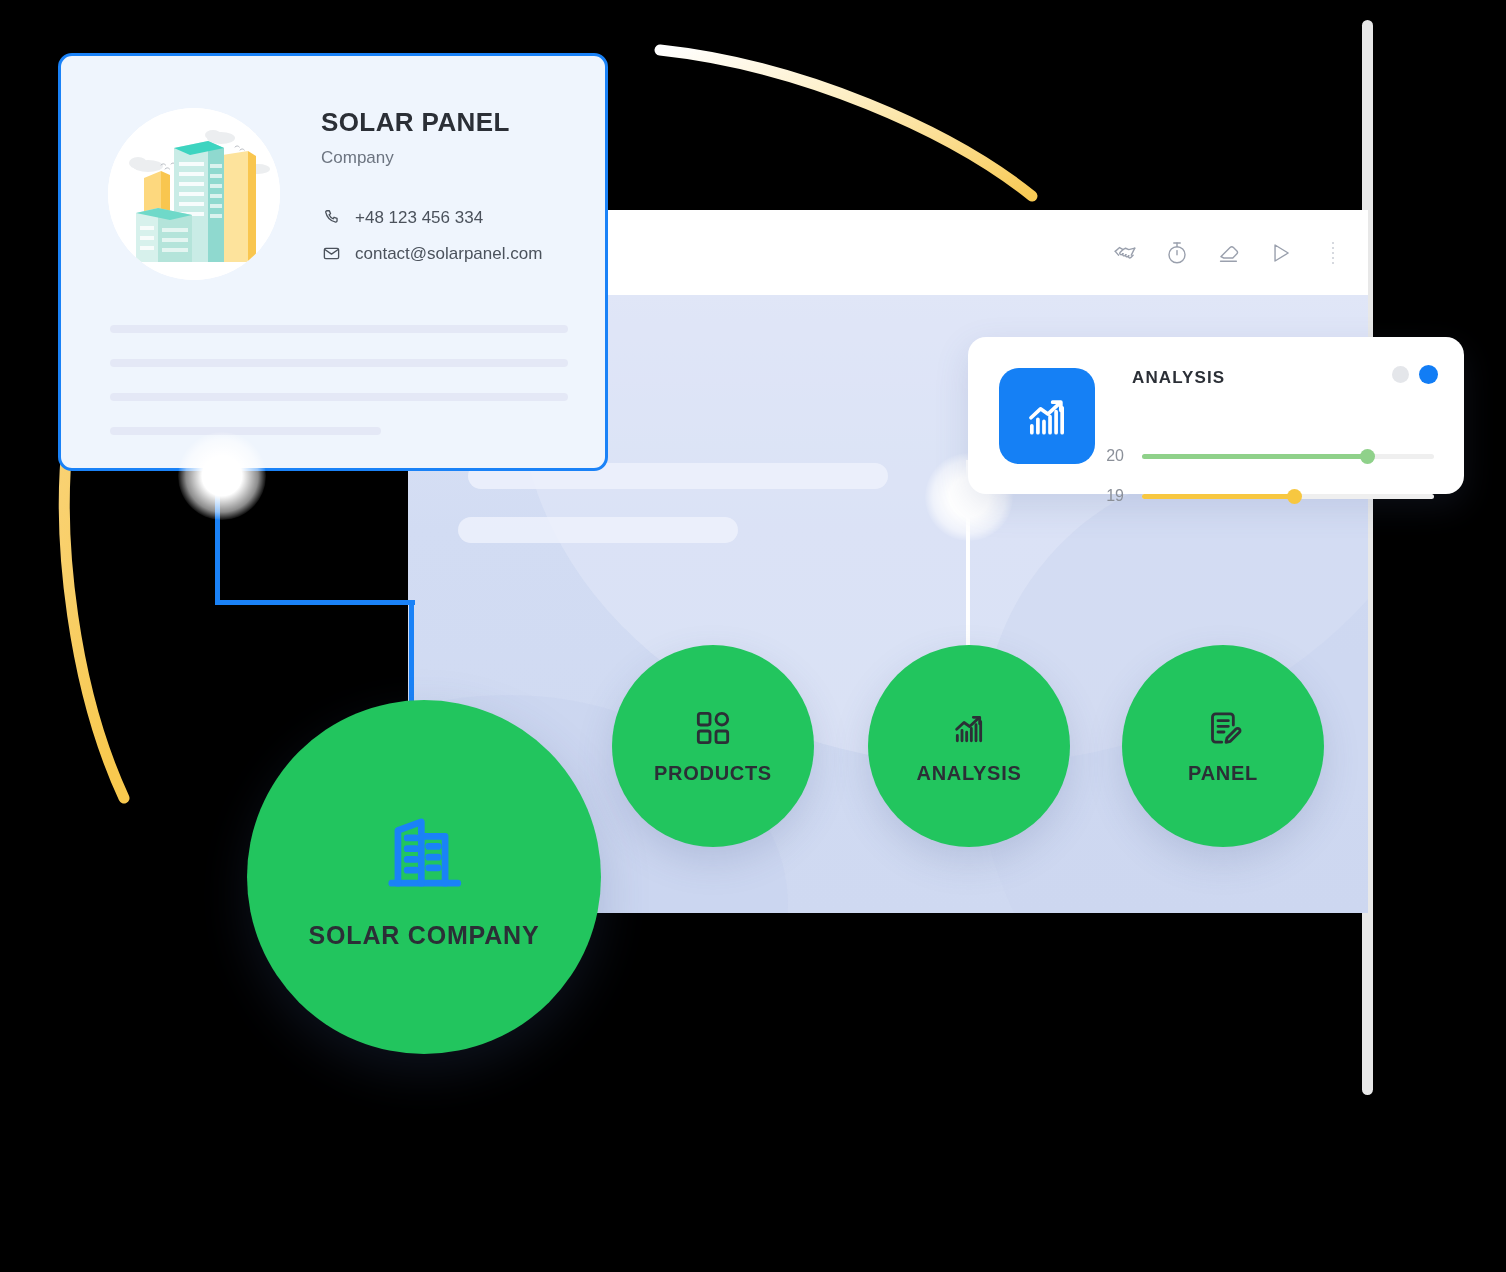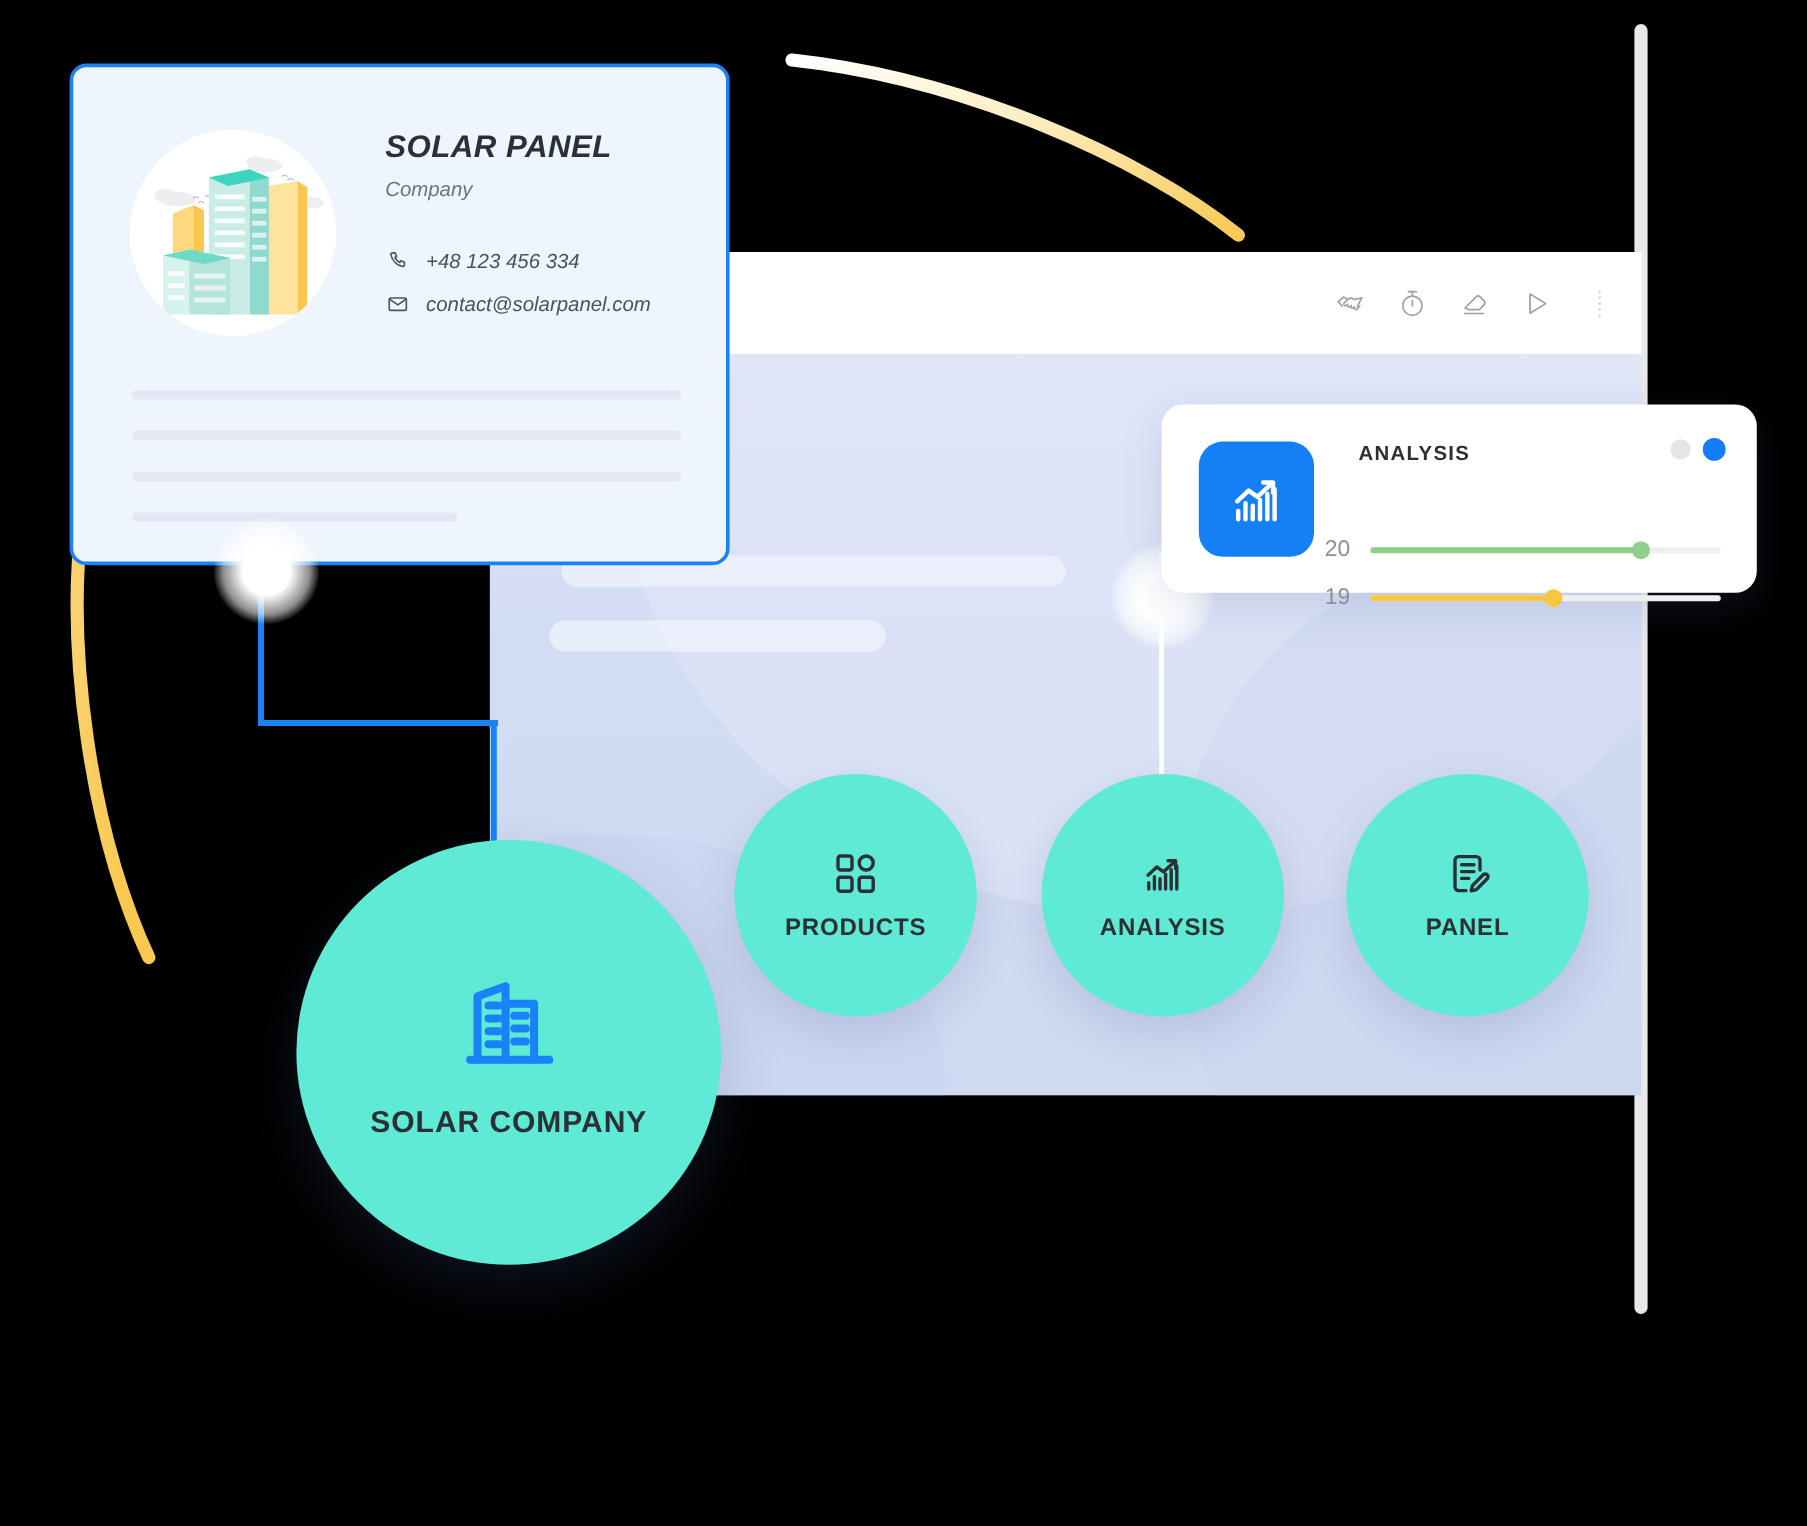--- a/index.html
+++ b/index.html
@@ -77,21 +77,20 @@
 
   
   #contact-card{
     position:absolute;left:58px;top:53px;
     width:550px;height:418px;
     background:#eff5fd;
     border:3px solid #1a82f7;
     border-radius:14px;
     box-sizing:border-box;
     overflow:hidden;
-    font-style:italic;
   }
   #card-illustration{
     position:absolute;left:47px;top:52px;width:172px;height:172px;
     border-radius:50%;background:#ffffff;overflow:hidden;
   }
   #card-head{position:absolute;left:260px;top:52px;width:270px;}
   #card-title{
     font-size:26px;font-weight:bold;letter-spacing:.4px;color:#2b2f36;
     margin:0;line-height:1.1;
   }
@@ -150,30 +149,30 @@
     position:absolute;right:26px;top:28px;
     display:flex;align-items:center;gap:10px;
   }
   #toggle-off-dot{width:17px;height:17px;border-radius:50%;background:#e4e6ea;}
   #toggle-on-dot{width:19px;height:19px;border-radius:50%;background:#127df5;}
   .slider-row{
     position:absolute;left:136px;display:flex;align-items:center;gap:18px;width:330px;
   }
   #slider-row-1{top:110px;}
   #slider-row-2{top:150px;}
-  .slider-label{font-size:19px;color:#8b9099;width:20px;text-align:right;}
+  .slider-label{font-size:16px;color:#8b9099;width:20px;text-align:right;}
   .slider-track{
     position:relative;flex:1;height:5px;border-radius:3px;background:#efefef;
   }
   .slider-fill{position:absolute;left:0;top:0;height:5px;border-radius:3px;}
   .slider-knob{position:absolute;top:-5px;width:15px;height:15px;border-radius:50%;}
 
   
   .nav-circle{
-    position:absolute;border-radius:50%;background:#5eead4;
+    position:absolute;border-radius:50%;background:#22c55e;
     display:flex;flex-direction:column;align-items:center;justify-content:center;
     box-shadow:0 14px 36px rgba(70,90,140,.18);
   }
   .nav-ico{display:flex;align-items:center;justify-content:center;margin-bottom:14px;}
   .nav-label{
     font-size:20px;font-weight:bold;letter-spacing:.7px;color:#2b2f36;text-align:center;
   }
   #nav-products{left:612px;top:645px;width:202px;height:202px;}
   #nav-analysis{left:868px;top:645px;width:202px;height:202px;}
   #nav-offer{left:1122px;top:645px;width:202px;height:202px;}

